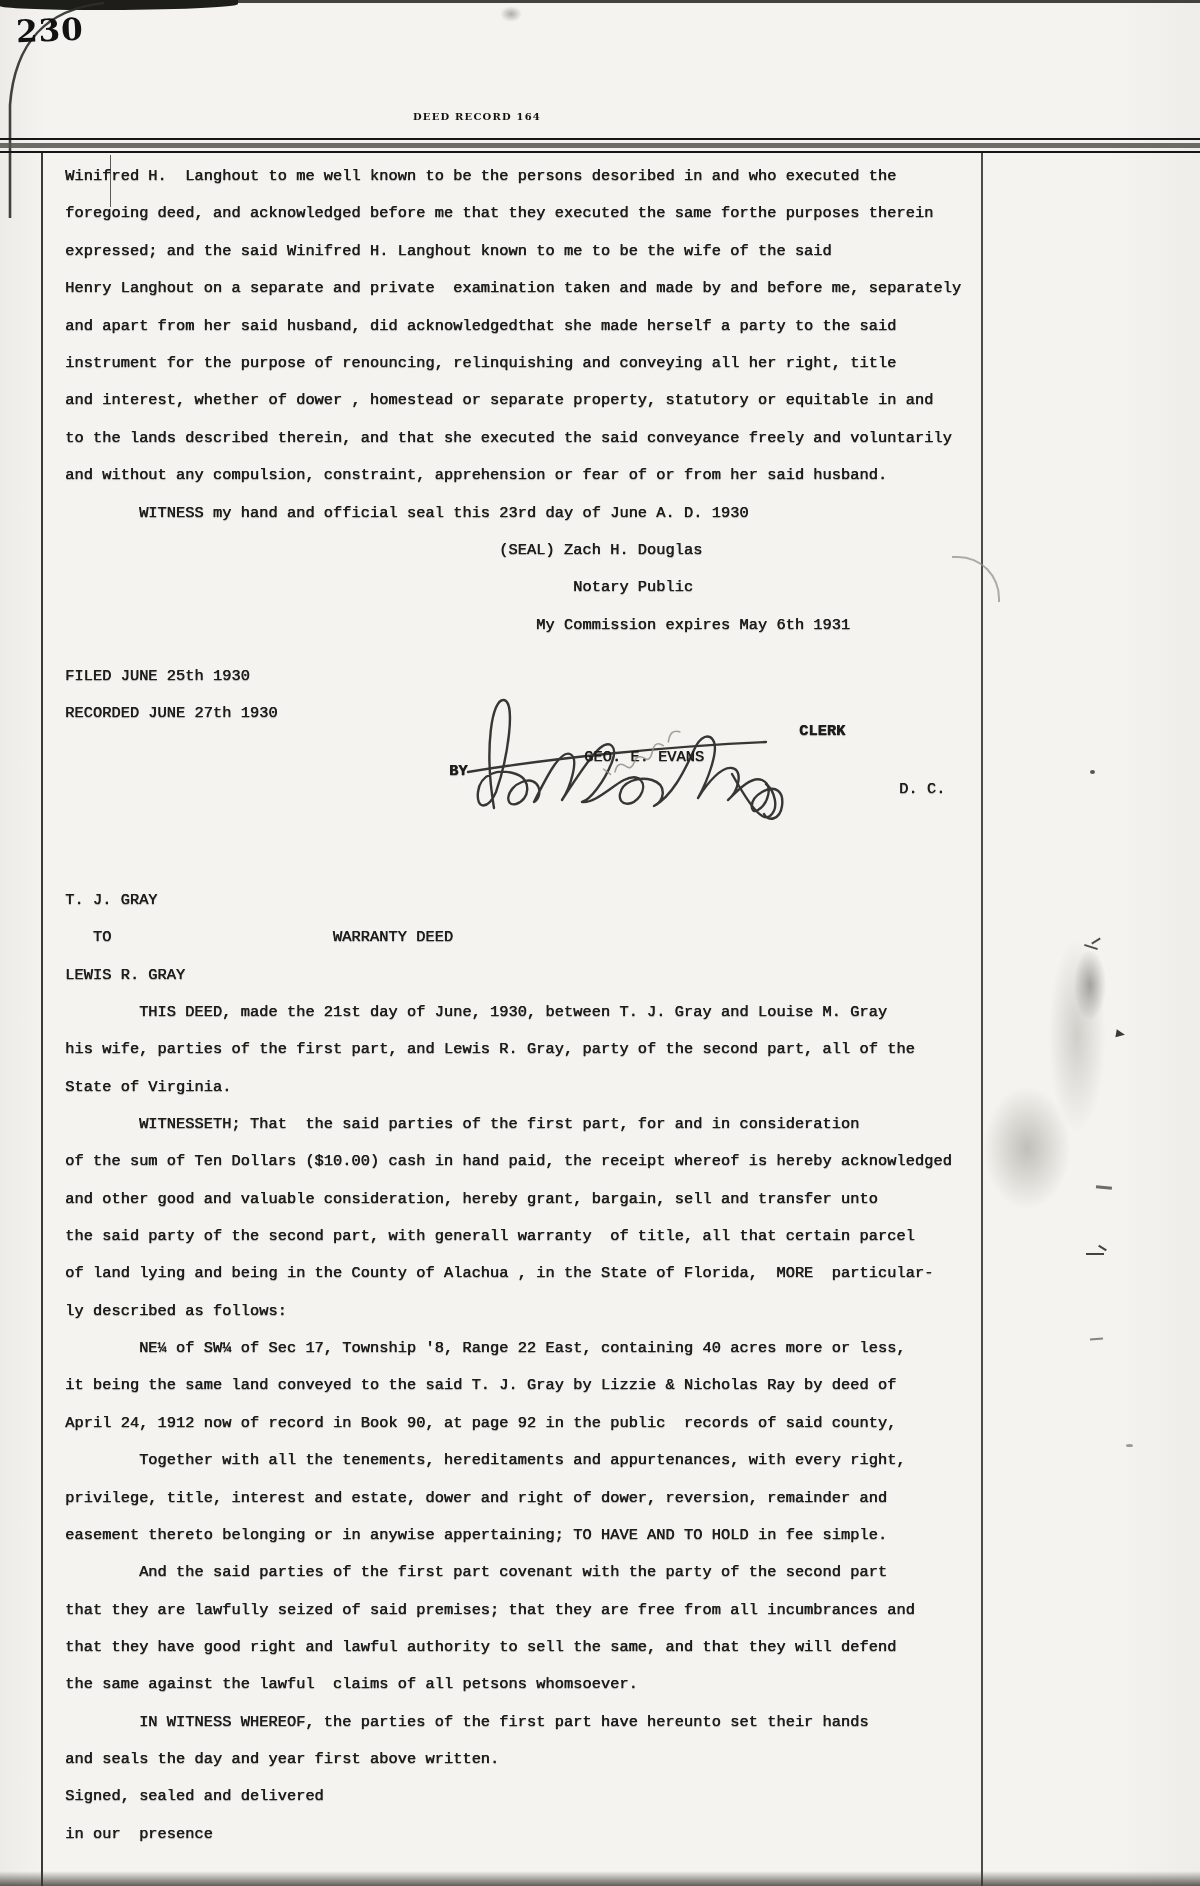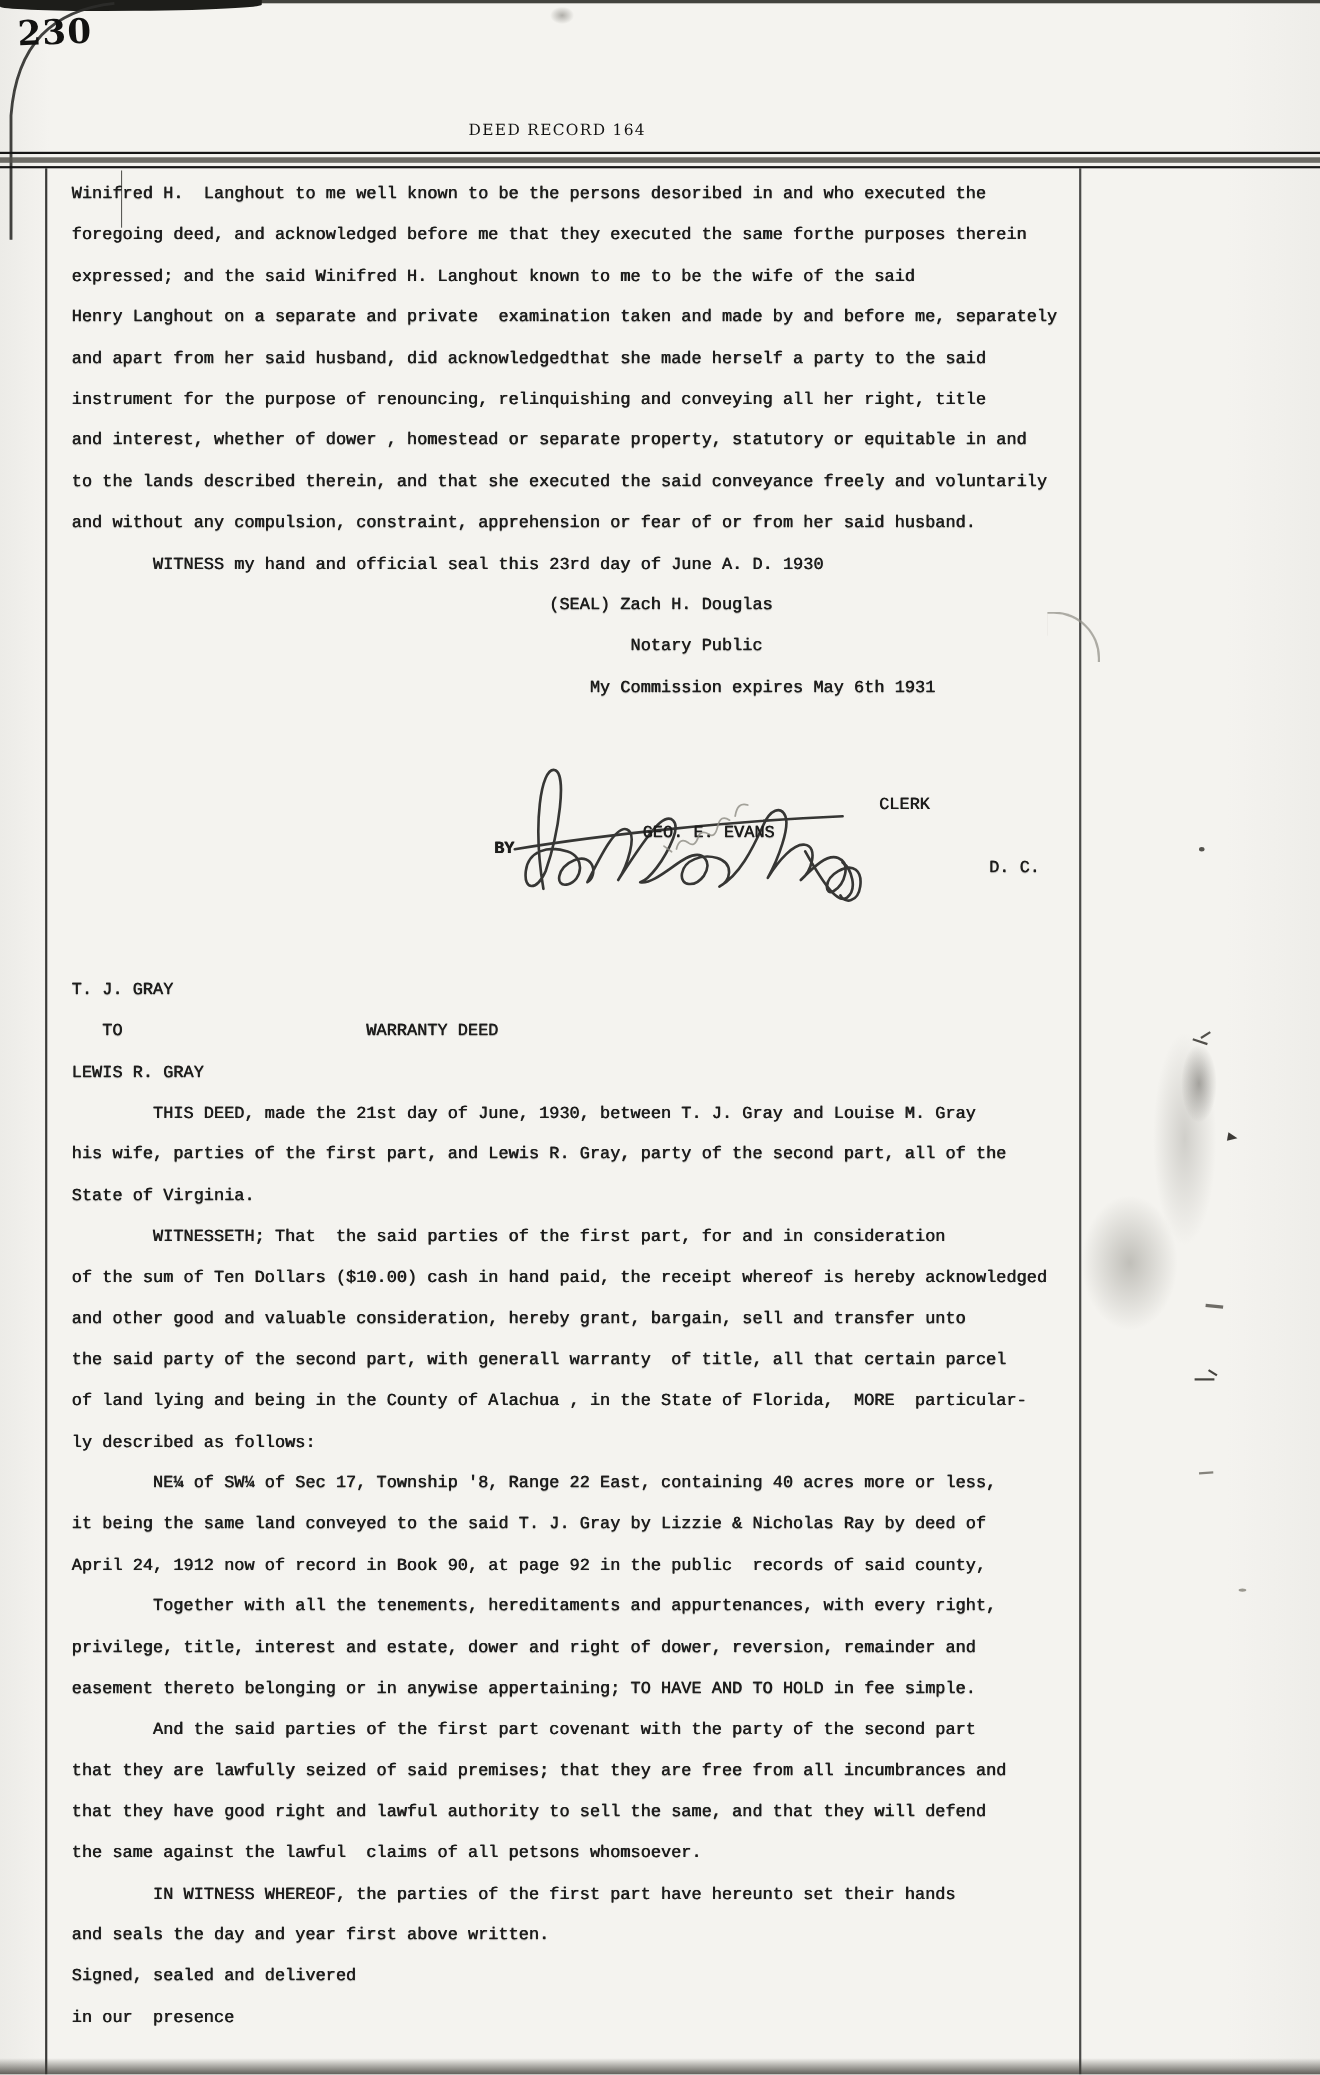--- a/index.html
+++ b/index.html
@@ -15,21 +15,21 @@
     text-shadow:0.5px 0 0 #1d1d1c,0.3px 0.6px 0.8px rgba(10,10,10,.35);
   }
   .tw-abs{
     position:absolute;white-space:pre;
     font-family:"Liberation Mono","DejaVu Sans Mono",monospace;
     font-size:15.4px;color:#1d1d1c;
     text-shadow:0.5px 0 0 #1d1d1c,0.3px 0.6px 0.8px rgba(10,10,10,.35);
   }
   .serif{font-family:"DejaVu Serif","Liberation Serif",serif;color:#121211;}
   #page-number{position:absolute;left:16px;top:12px;font-size:31px;font-weight:bold;transform:rotate(-2deg);letter-spacing:1px;}
-  #record-header{position:absolute;left:426px;top:111px;font-size:14px;font-weight:normal;letter-spacing:1.2px;}
+  #record-header{position:absolute;left:413px;top:111px;font-size:10px;font-weight:bold;letter-spacing:1.2px;}
   
   .hline{position:absolute;left:0;width:1200px;background:#161616;}
   #rule-top{top:138px;height:2px;}
   #rule-mid{top:143px;height:5px;background:#55534e;opacity:.85;}
   #rule-bot{top:151px;height:2px;}
   .vline{position:absolute;background:#262624;}
   #left-rule{left:41px;top:153px;width:2px;height:1733px;opacity:.9;}
   #right-rule{left:981px;top:153px;width:2px;height:1733px;opacity:.82;}
   #inner-tick{left:110px;top:155px;width:1px;height:52px;background:#5a5a56;}
   
@@ -75,23 +75,25 @@
 and apart from her said husband, did acknowledgedthat she made herself a party to the said
 instrument for the purpose of renouncing, relinquishing and conveying all her right, title
 and interest, whether of dower , homestead or separate property, statutory or equitable in and
 to the lands described therein, and that she executed the said conveyance freely and voluntarily
 and without any compulsion, constraint, apprehension or fear of or from her said husband.
         WITNESS my hand and official seal this 23rd day of June A. D. 1930
                                                (SEAL) Zach H. Douglas
                                                        Notary Public
                                                    My Commission expires May 6th 1931</pre>
 
+  <pre class="tw" style="left:53px;top:646px;">FILED JUNE 25th 1930
+RECORDED JUNE 27th 1930</pre>
 
   <span class="tw-abs" style="left:584px;top:722px;margin-top:26px;">GEO. E. EVANS</span>
-  <span class="tw-abs" style="left:799px;top:722px;">CLERK</span>
+  <span class="tw-abs" style="left:799px;top:722px;font-weight:bold;">CLERK</span>
   <span class="tw-abs" style="left:449px;top:762px;font-weight:bold;">BY</span>
   <span class="tw-abs" style="left:899px;top:764px;margin-top:16px;">D. C.</span>
 
   <svg id="clerk-signature" style="left:432px;top:688px;" width="400" height="140" viewBox="0 0 400 140">
     <g fill="none" stroke="#1c1c1b" stroke-width="2.4" stroke-linecap="round" stroke-linejoin="round" opacity="0.88">
       <path d="M 62,120 C 52,60 60,10 72,12 C 84,14 76,70 64,104 C 56,122 44,122 46,104 C 48,86 66,80 84,86 C 100,91 98,112 84,116 C 72,119 74,100 90,94 C 108,87 112,108 102,114 C 114,90 128,62 138,66 C 148,70 138,100 130,112 C 142,94 158,68 168,60 C 178,52 186,58 180,74 C 172,94 158,112 150,114 C 162,116 180,98 192,92 C 208,84 216,96 208,108 C 200,119 186,118 188,106 C 190,94 206,88 220,92 C 236,97 232,114 222,118 C 240,108 252,84 262,62 C 268,48 278,44 282,54 C 286,64 276,92 266,110 C 276,94 290,78 300,80 C 312,82 306,104 296,112 C 308,100 320,88 330,92 C 342,97 336,116 326,122 C 318,127 316,112 330,104 C 344,96 352,104 350,118 C 348,132 336,134 332,126"></path>
       <path d="M 36,84 C 120,70 240,58 334,54"></path>
       <path d="M 300,86 C 318,118 330,134 338,128 C 348,120 342,102 334,96"></path>
     </g>
   </svg>

